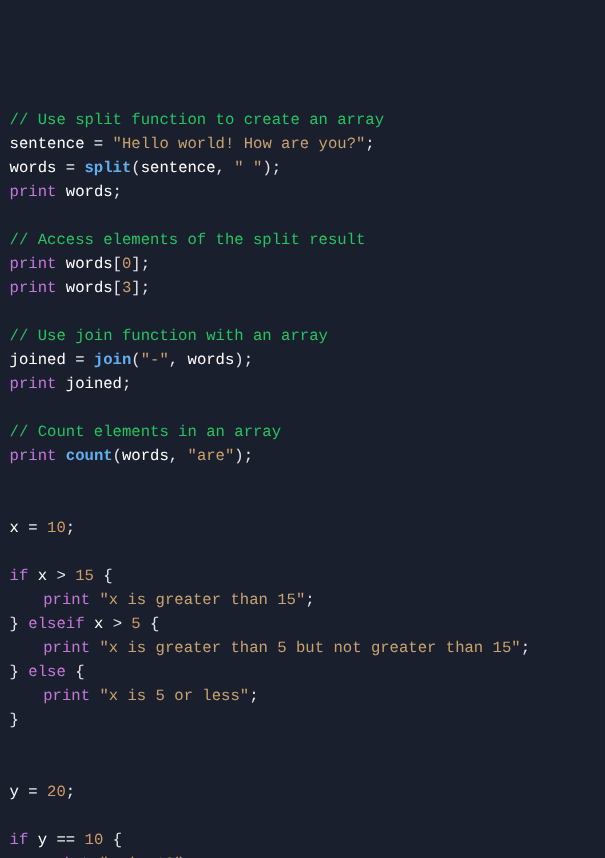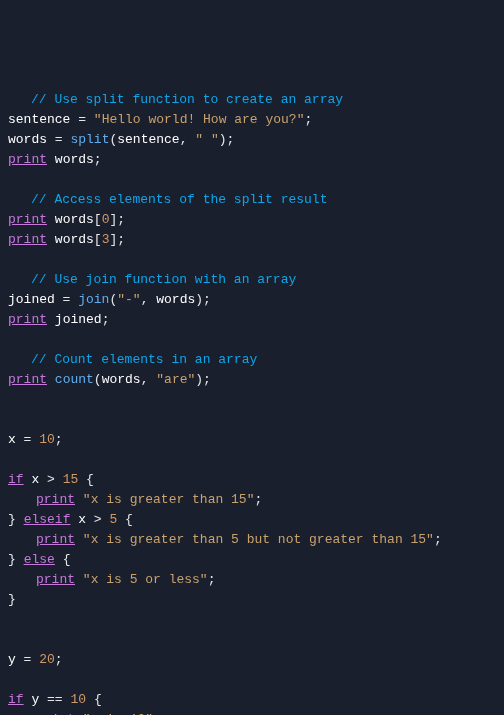--- a/index.html
+++ b/index.html
@@ -11,26 +11,26 @@
     line-height: 20px;
     padding: 10px 8px;
     width: 504px;
     min-height: 715px;
     white-space: pre;
   }
   .code-line {
     display: block;
     min-height: 20px;
   }
-  .comment { color: #0ea5e9; margin-left: 23px; }
+  .comment { color: #22c55e; }
   .ident { color: #ffffff; }
   .op { color: #e6e6e6; }
   .string { color: #c9a26d; }
-  .keyword { color: #c678dd; text-decoration: underline; }
-  .func { color: #61afef; }
+  .keyword { color: #c678dd; }
+  .func { color: #61afef; font-weight: bold; }
   .number { color: #d19a66; }
   .brace { color: #e6e6e6; }
   .paren { color: #e6e6e6; }
   .bracket { color: #e6e6e6; }
   .semi { color: #e6e6e6; }
   .indent { display: inline-block; width: 28px; }
 </style>
 </head>
 <body>
 

